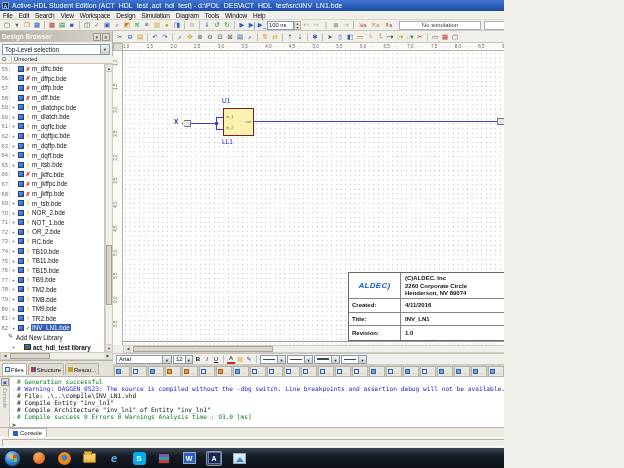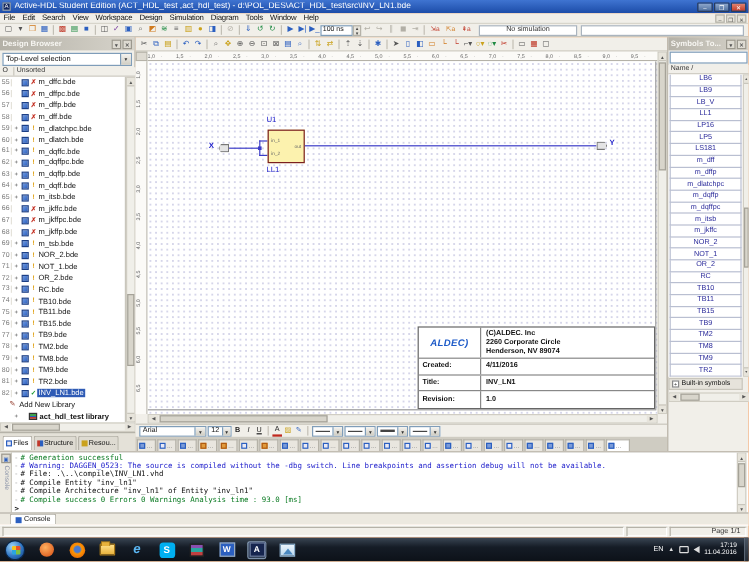--- a/index.html
+++ b/index.html
@@ -1,18 +1,18 @@
 <!DOCTYPE html>
 <html><head>
 <meta charset="utf-8">
 <style>
   * { margin:0; padding:0; box-sizing:border-box; }
   html,body { width:624px; height:468px; overflow:hidden; }
   body { font-family:"Liberation Sans", sans-serif; font-size:6.5px; color:#111; background:#f1efe9; }
-  #app { position:relative; width:624px; height:468px; background:#f97316; overflow:hidden; }
+  #app { position:relative; width:504px; height:468px; background:#737373; overflow:hidden; }
 
   
   .titlebar { position:absolute; left:0; top:0; width:624px; height:11px;
     background:linear-gradient(#3f74d1,#1c4ca8); display:flex; align-items:center; padding:0 2px; }
   .appicon { width:7px; height:7px; background:#12265e; color:#fff; font-size:5px; line-height:7px;
     text-align:center; margin-right:3px; border:1px solid #9ab; }
   .wtitle { color:#fff; font-size:7px; white-space:nowrap; overflow:hidden; flex:1; }
   .winbtns { display:flex; gap:1px; }
   .winbtn { width:13px; height:8px; font-size:5px; line-height:8px; text-align:center; color:#fff;
     background:linear-gradient(#8fa8cc,#51719f); border:1px solid #2a3c5c; border-radius:1px; }

